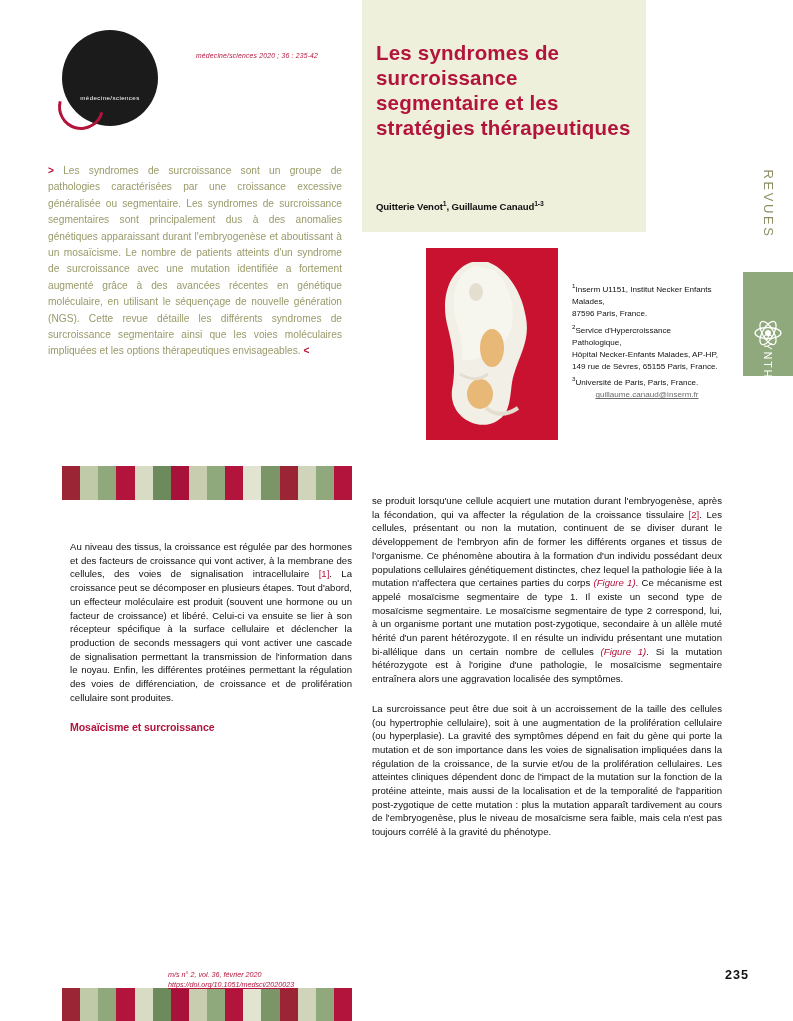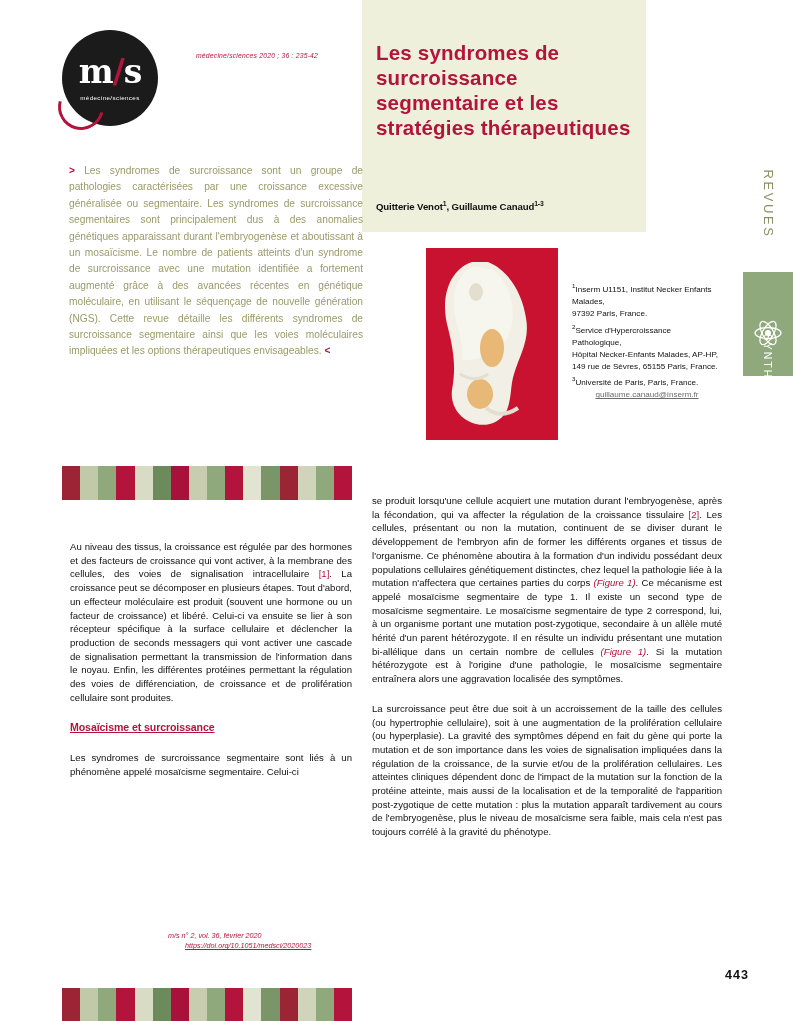--- a/index.html
+++ b/index.html
@@ -77,21 +77,21 @@
     position: absolute; left: 196px; top: 52px;
     color: #b3143c;
     font-style: italic;
     font-size: 6.8px;
     letter-spacing: 0.2px;
   }
 
   
   .abstract {
     position: absolute;
-    left: 69px; top: 163px; width: 294px;
+    left: 48px; top: 163px; width: 294px;
     color: #9a9a6a;
     font-size: 10.2px;
     line-height: 16.4px;
     text-align: justify;
   }
   .abstract .ang { color:#b3143c; font-weight:bold; }
 
   
   .fig {
     position: absolute; left: 426px; top: 248px; width: 132px; height: 192px;
@@ -157,50 +157,49 @@
   }
   .col-left { left: 70px; top: 524px; width: 282px; }
   .col-right { left: 372px; top: 478px; width: 350px; }
   h2.sec {
     color: #b3143c;
     font-weight: bold;
     font-size: 10.6px;
     margin: 0 0 12px 0;
     letter-spacing: -0.1px;
   }
-  h2.sec.mt { margin-top: 17px; text-decoration: underline; }
+  h2.sec.mt { margin-top: 17px; }
   .col p { margin: 16px 0 0 0; }
   .ref { color: #b3143c; }
   .itl { font-style: italic; color: #b3143c; }
 
   
   .footer-cite {
-    position: absolute; left: 168px; top: 931px;
+    position: absolute; left: 168px; top: 970px;
     color: #b3143c;
     font-style: italic;
     font-size: 7.2px;
     line-height: 10px;
   }
-  .footer-cite a { color:#b3143c; text-decoration: underline; margin-left: 17px; }
+  .footer-cite a { color:#b3143c; text-decoration: underline; }
   .page-no {
     position: absolute; right: 44px; top: 968px;
     color: #111;
     font-weight: bold;
     font-size: 12.6px;
     letter-spacing: 1px;
   }
 </style>
 </head>
 <body>
 
 <div class="title-block"></div>
 
 <div class="logo-wrap">
   <div class="logo-circle"></div>
-  <div class="logo-ms">m<span class="slash">/</span>s</div>
   <div class="logo-sub">médecine/sciences</div>
 </div>
 <div class="logo-arc"></div>
 
 <div class="citation">médecine/sciences 2020 ; 36 : 235-42</div>
 
 <div class="journal-title">Les syndromes de surcroissance segmentaire et les stratégies thérapeutiques</div>
 <div class="authors">Quitterie Venot<sup>1</sup>, Guillaume Canaud<sup>1-3</sup></div>
 
 <div class="abstract"><span class="ang">&gt;</span> <span>Les syndromes de surcroissance sont un groupe de pathologies caractérisées par une croissance excessive généralisée ou segmentaire. Les syndromes de surcroissance segmentaires sont principalement dus à des anomalies génétiques apparaissant durant l'embryogenèse et aboutissant à un mosaïcisme. Le nombre de patients atteints d'un syndrome de surcroissance avec une mutation identifiée a fortement augmenté grâce à des avancées récentes en génétique moléculaire, en utilisant le séquençage de nouvelle génération (NGS). Cette revue détaille les différents syndromes de surcroissance segmentaire ainsi que les voies moléculaires impliquées et les options thérapeutiques envisageables.</span> <span class="ang">&lt;</span></div>
@@ -219,21 +218,21 @@
 
     <ellipse cx="54" cy="146" rx="13" ry="15" fill="#e8b877"></ellipse>
 
     <path d="M60 160 C70 168 80 168 92 160" stroke="#e3ded0" stroke-width="4" fill="none"></path>
     <path d="M34 126 C44 132 54 132 62 126" stroke="#e3ded0" stroke-width="3" fill="none"></path>
   </svg>
 </div>
 
 <div class="affil">
   <div><sup>1</sup>Inserm U1151, Institut Necker Enfants Malades,</div>
-  <div>97392 Paris, France.</div>
+  <div>87596 Paris, France.</div>
   <div><sup>2</sup>Service d'Hypercroissance Pathologique,</div>
   <div>Hôpital Necker-Enfants Malades, AP-HP, 149 rue de Sèvres, 65155 Paris, France.</div>
   <div><sup>3</sup>Université de Paris, Paris, France.</div>
   <div class="mail">guillaume.canaud@inserm.fr</div>
 </div>
 
 <div class="tab-revues">
   <span>REVUES</span>
 </div>
 <div class="tab-synth">
@@ -281,25 +280,24 @@
     <div style="background: rgb(123, 148, 104); width: 6.25%;"></div>
     <div style="background: rgb(155, 37, 53); width: 6.25%;"></div>
     <div style="background: rgb(207, 212, 186); width: 6.25%;"></div>
     <div style="background: rgb(143, 168, 124); width: 6.25%;"></div>
     <div style="background: rgb(179, 20, 60); width: 6.25%;"></div>
   </div>
 
 <div class="col col-left">
   <p>Au niveau des tissus, la croissance est régulée par des hormones et des facteurs de croissance qui vont activer, à la membrane des cellules, des voies de signalisation intracellulaire <span class="ref">[1]</span>. La croissance peut se décomposer en plusieurs étapes. Tout d'abord, un effecteur moléculaire est produit (souvent une hormone ou un facteur de croissance) et libéré. Celui-ci va ensuite se lier à son récepteur spécifique à la surface cellulaire et déclencher la production de seconds messagers qui vont activer une cascade de signalisation permettant la transmission de l'information dans le noyau. Enfin, les différentes protéines permettant la régulation des voies de différenciation, de croissance et de prolifération cellulaire sont produites.</p>
   <h2 class="sec mt">Mosaïcisme et surcroissance</h2>
-  <p>Les syndromes de surcroissance segmentaire sont liés à un phénomène appelé mosaïcisme segmentaire. Celui-ci</p>
 </div>
 
 <div class="col col-right">
   <p>se produit lorsqu'une cellule acquiert une mutation durant l'embryogenèse, après la fécondation, qui va affecter la régulation de la croissance tissulaire <span class="ref">[2]</span>. Les cellules, présentant ou non la mutation, continuent de se diviser durant le développement de l'embryon afin de former les différents organes et tissus de l'organisme. Ce phénomène aboutira à la formation d'un individu possédant deux populations cellulaires génétiquement distinctes, chez lequel la pathologie liée à la mutation n'affectera que certaines parties du corps <span class="itl">(Figure 1)</span>. Ce mécanisme est appelé mosaïcisme segmentaire de type 1. Il existe un second type de mosaïcisme segmentaire. Le mosaïcisme segmentaire de type 2 correspond, lui, à un organisme portant une mutation post-zygotique, secondaire à un allèle muté hérité d'un parent hétérozygote. Il en résulte un individu présentant une mutation bi-allélique dans un certain nombre de cellules <span class="itl">(Figure 1)</span>. Si la mutation hétérozygote est à l'origine d'une pathologie, le mosaïcisme segmentaire entraînera alors une aggravation localisée des symptômes.</p>
   <p>La surcroissance peut être due soit à un accroissement de la taille des cellules (ou hypertrophie cellulaire), soit à une augmentation de la prolifération cellulaire (ou hyperplasie). La gravité des symptômes dépend en fait du gène qui porte la mutation et de son importance dans les voies de signalisation impliquées dans la régulation de la croissance, de la survie et/ou de la prolifération cellulaires. Les atteintes cliniques dépendent donc de l'impact de la mutation sur la fonction de la protéine atteinte, mais aussi de la localisation et de la temporalité de l'apparition post-zygotique de cette mutation : plus la mutation apparaît tardivement au cours de l'embryogenèse, plus le niveau de mosaïcisme sera faible, mais cela n'est pas toujours corrélé à la gravité du phénotype.</p>
 </div>
 
 <div class="footer-cite">
   <div>m/s n° 2, vol. 36, février 2020</div>
   <a href="#">https://doi.org/10.1051/medsci/2020023</a>
 </div>
-<div class="page-no">443</div>
+<div class="page-no">235</div>
 
 </body></html>

